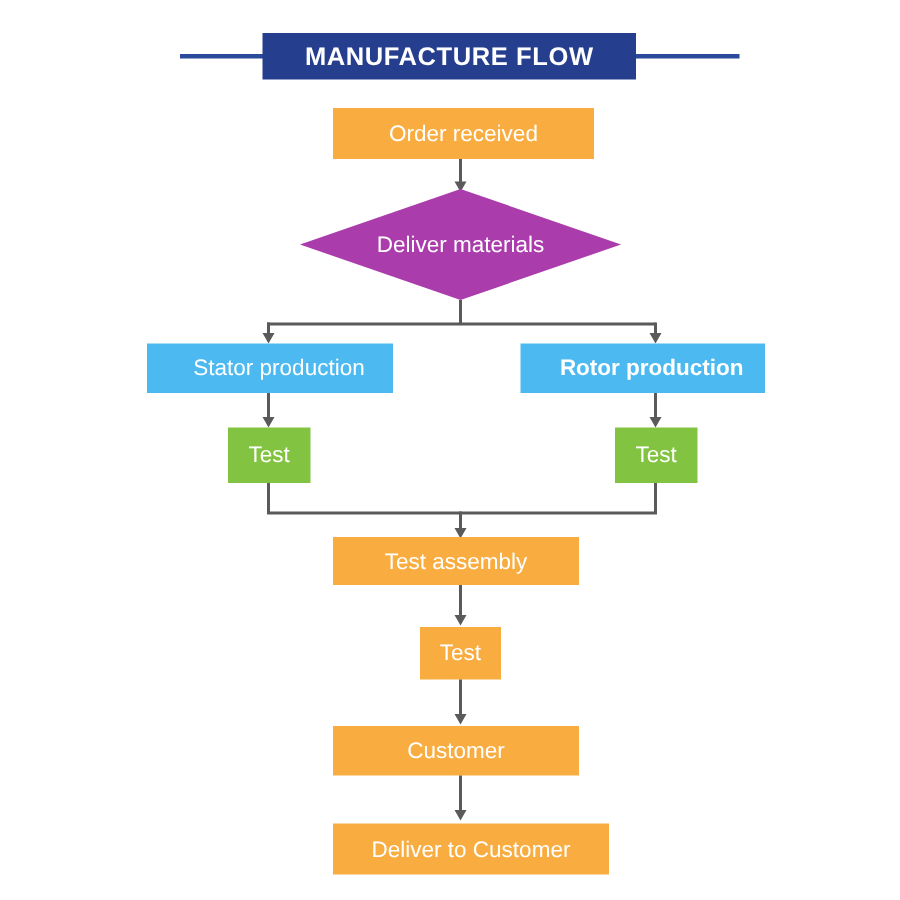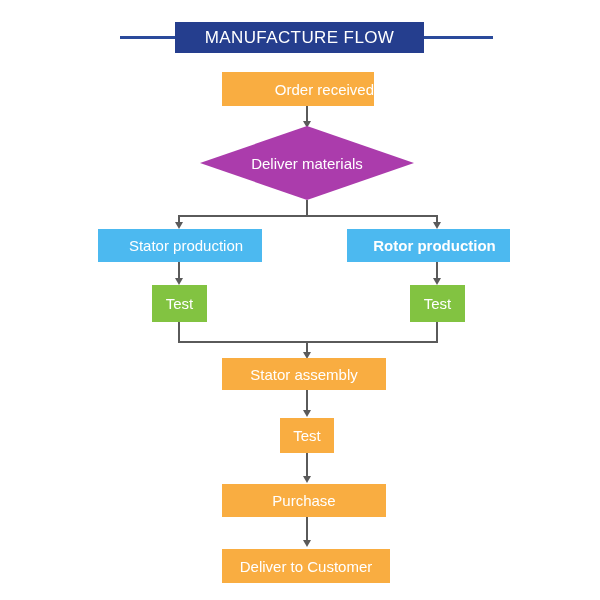--- a/index.html
+++ b/index.html
@@ -35,21 +35,21 @@
     width: 249px;
     height: 31px;
     background: #253e8e;
     display: flex;
     align-items: center;
     justify-content: center;
   }
   .banner-box .banner-text {
     color: #ffffff;
     font-size: 17px;
-    font-weight: normal;
+    font-weight: bold;
     letter-spacing: 0.4px;
     white-space: nowrap;
   }
 
   
   .node {
     position: absolute;
     display: flex;
     align-items: center;
     justify-content: center;
@@ -103,21 +103,21 @@
 <body>
 
 <div id="canvas">
 
   <div class="banner-rule left"></div>
   <div class="banner-rule right"></div>
   <div class="banner-box">
     <span class="banner-text">MANUFACTURE FLOW</span>
   </div>
 
-  <div class="node orange" style="left:222px; top:72px; width:152px; height:34px;justify-content:flex-end;">
+  <div class="node orange" style="left:222px; top:72px; width:174px; height:34px;">
     <span>Order received</span>
   </div>
 
   <div class="conn v" style="left:306px; top:106px; height:19px;"></div>
   <div class="arrowhead" style="left:302.5px; top:121px;"></div>
 
   <div class="diamond-wrap" style="left:200px; top:126px; width:214px; height:74px;">
     <svg class="diamond-shape" viewBox="0 0 214 74" preserveAspectRatio="none">
       <polygon points="107,0 214,37 107,74 0,37" fill="#ab3cac"></polygon>
     </svg>
@@ -156,37 +156,37 @@
     <span>Test</span>
   </div>
 
   <div class="conn v" style="left:178px; top:322px; height:20px;"></div>
   <div class="conn v" style="left:436px; top:322px; height:20px;"></div>
   <div class="conn h" style="left:178px; top:341px; width:260px;"></div>
   <div class="conn v" style="left:306px; top:341px; height:13px;"></div>
   <div class="arrowhead" style="left:302.5px; top:352px;"></div>
 
   <div class="node orange" style="left:222px; top:358px; width:164px; height:32px;">
-    <span>Stator assembly</span>
+    <span>Test assembly</span>
   </div>
 
   <div class="conn v" style="left:306px; top:390px; height:21px;"></div>
   <div class="arrowhead" style="left:302.5px; top:410px;"></div>
 
   <div class="node orange" style="left:280px; top:418px; width:54px; height:35px;">
     <span>Test</span>
   </div>
 
   <div class="conn v" style="left:306px; top:453px; height:24px;"></div>
   <div class="arrowhead" style="left:302.5px; top:476px;"></div>
 
   <div class="node orange" style="left:222px; top:484px; width:164px; height:33px;">
-    <span>Purchase</span>
+    <span>Customer</span>
   </div>
 
   <div class="conn v" style="left:306px; top:517px; height:24px;"></div>
   <div class="arrowhead" style="left:302.5px; top:540px;"></div>
 
-  <div class="node orange" style="left:222px; top:549px; width:168px; height:34px;">
+  <div class="node orange" style="left:222px; top:549px; width:184px; height:34px;">
     <span>Deliver to Customer</span>
   </div>
 
 </div>
 
 </body></html>

